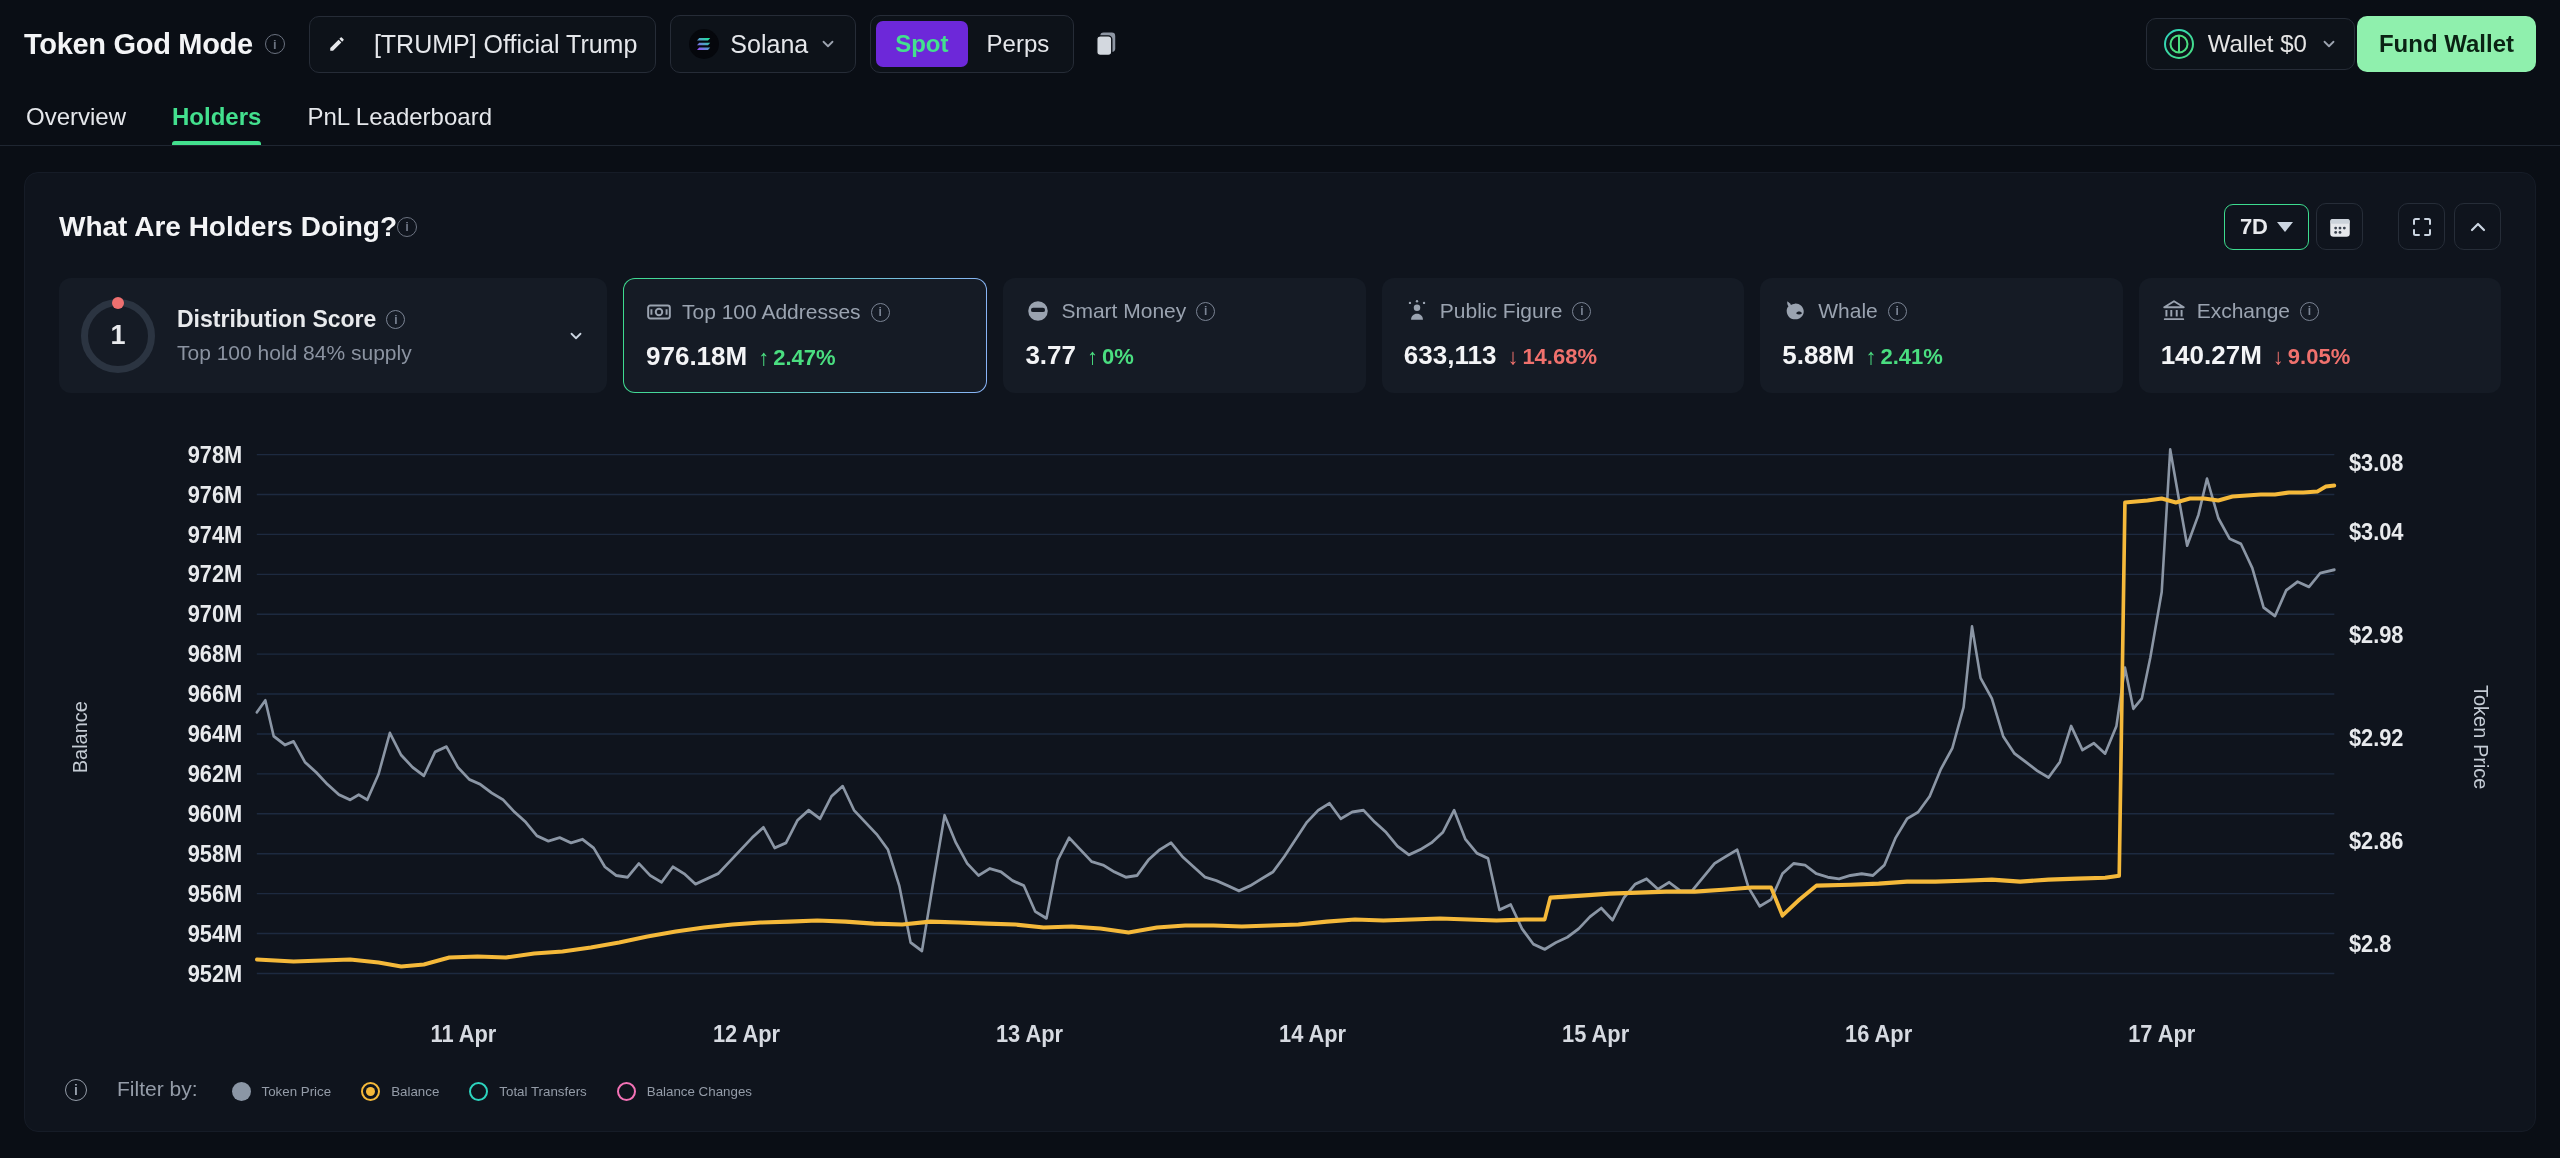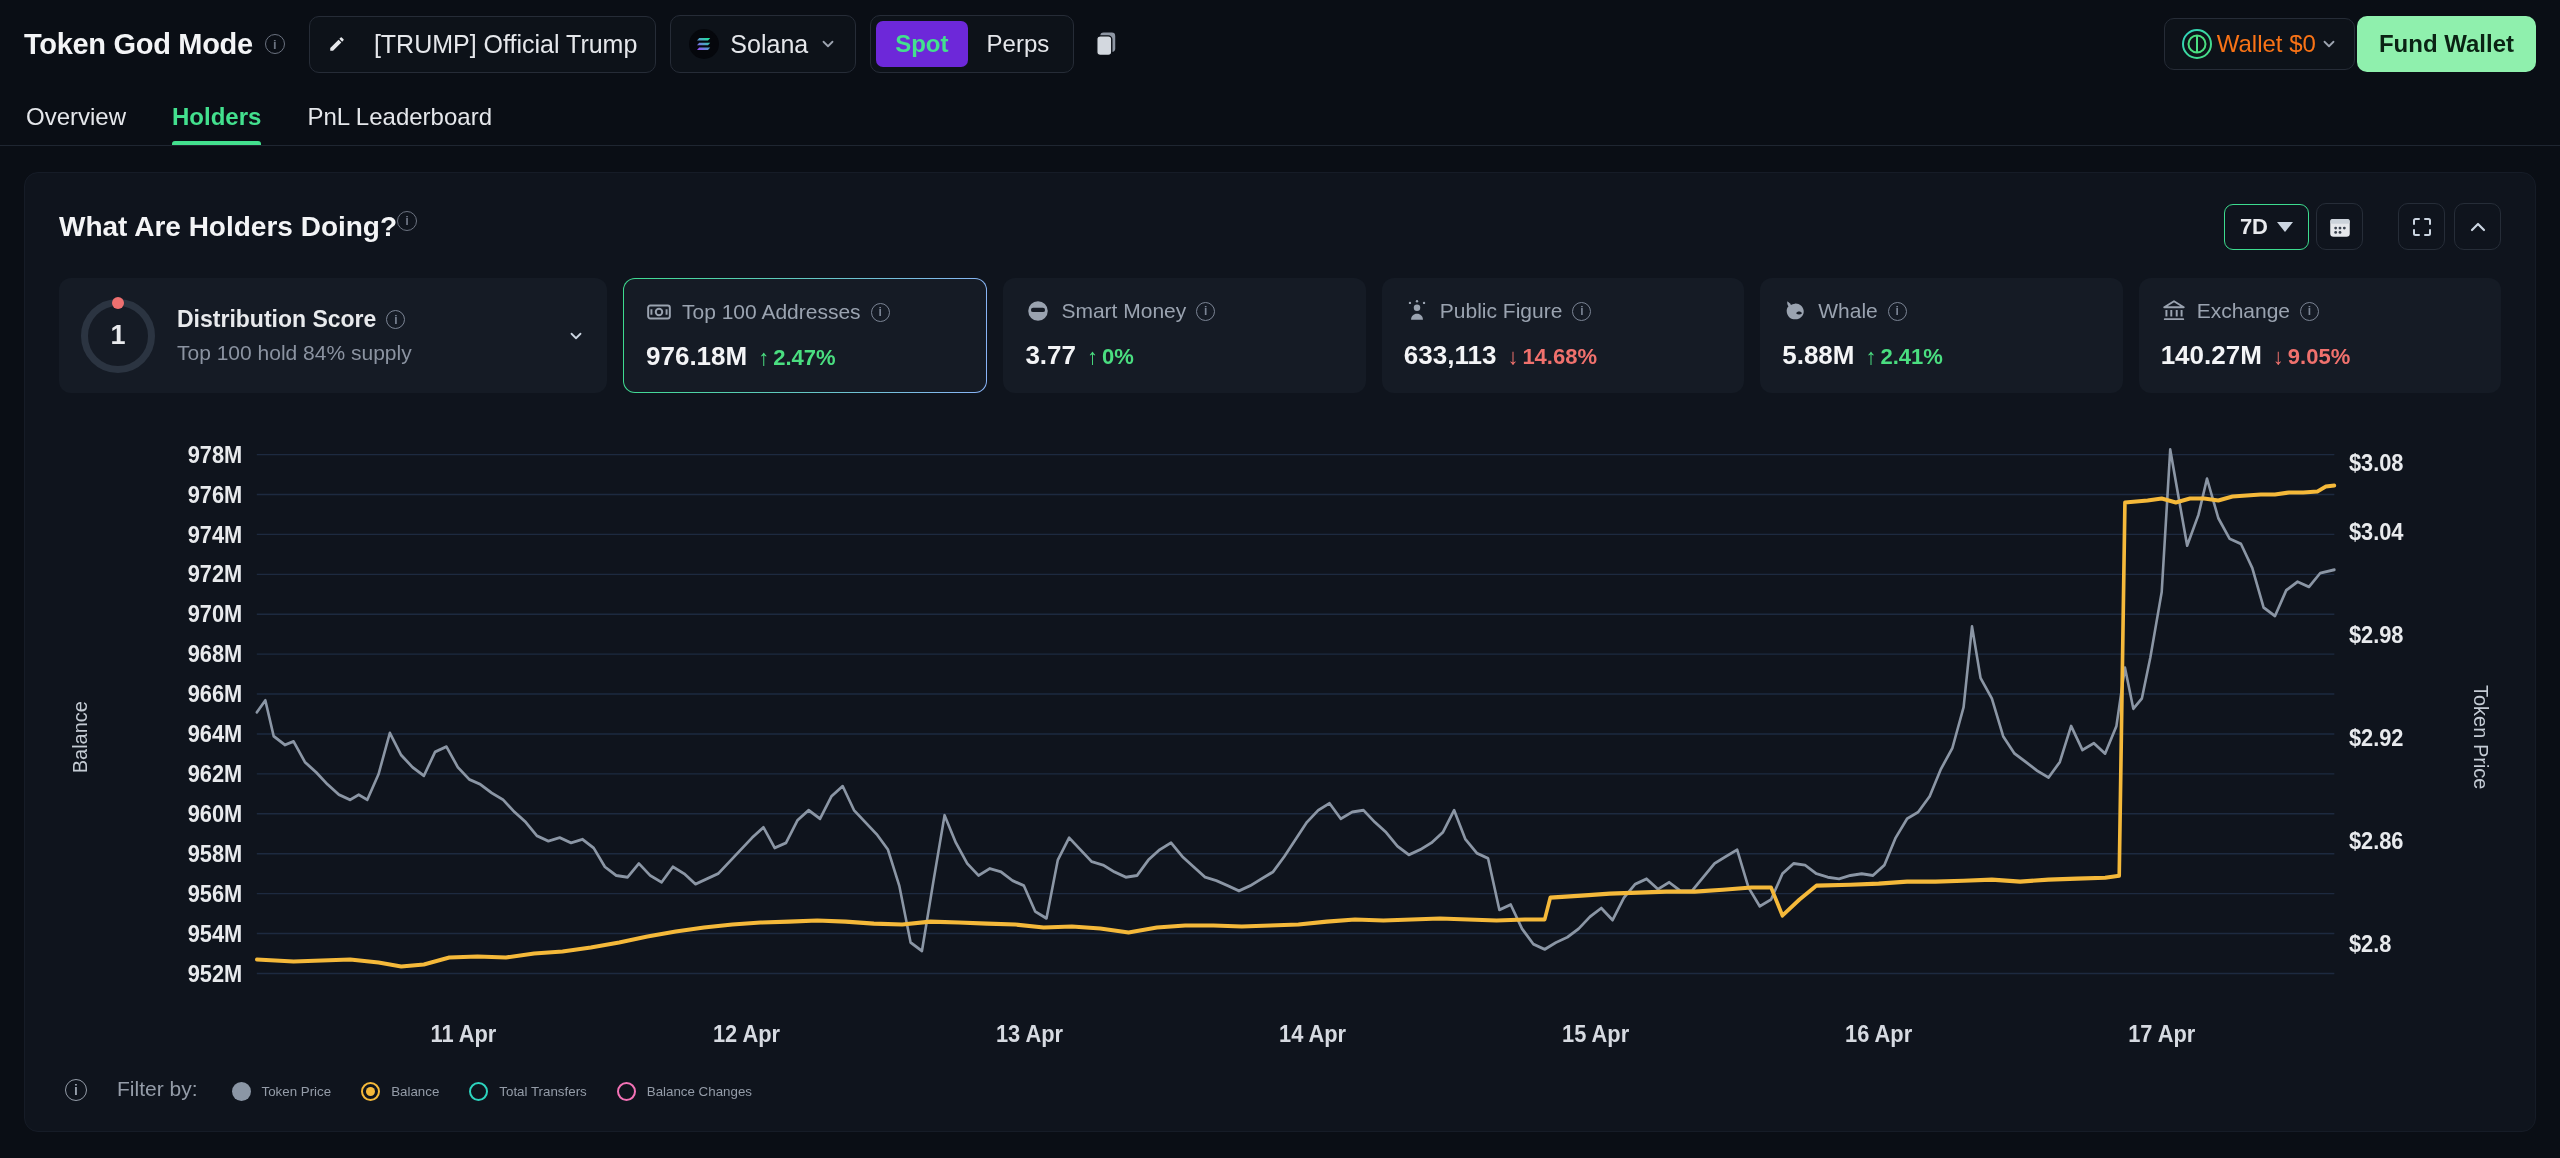--- a/index.html
+++ b/index.html
@@ -13,34 +13,34 @@
   .info { display:inline-flex; align-items:center; justify-content:center; width:20px; height:20px; border:1.5px solid currentColor; border-radius:50%; color:#6b7280; font-size:13px; font-weight:600; flex:none; }
   .info::after { content:"i"; line-height:1; }
   .tb-left .info { margin-left:12px; }
   .pillbox { display:flex; align-items:center; gap:28px; border:1px solid #262c37; background:#0d1219; border-radius:10px; padding:13px 18px; color:#e5e7eb; font-size:25px; }
   .token-select { margin-left:24px; }
   .chain-select { margin-left:14px; gap:11px; }
   .market-tabs { margin-left:14px; display:flex; border:1px solid #262c37; background:#0d1219; border-radius:10px; padding:5px; }
   .market-tabs .mtab { font-size:24px; padding:9px 19px; border-radius:7px; color:#e5e7eb; }
   .market-tabs .mtab.active { background:#6d28d9; color:#43e08e; font-weight:700; }
   .copy-btn { margin-left:18px; display:flex; }
-  .wallet-pill { gap:4px; padding:9px 16px; font-size:24px; color:#f97316; }
+  .wallet-pill { gap:13px; padding:9px 16px; font-size:24px; color:#e5e5e5; }
   .fund-btn { margin-left:2px; background:#8ff0ad; color:#0b2314; font-size:24px; font-weight:700; border-radius:10px; padding:14px 22px; }
   .chev { width:18px; height:18px; }
 
   
   .tabs { display:flex; gap:46px; padding:0 26px; border-bottom:1px solid #1f2631; height:58px; align-items:stretch; }
   .tabs .tab { font-size:24px; color:#e5e7eb; position:relative; display:flex; align-items:center; }
   .tabs .tab.active { color:#43e08e; font-weight:600; }
   .tabs .tab.active::after { content:""; position:absolute; left:0; right:0; bottom:0; height:4px; background:#43e08e; border-radius:3px 3px 0 0; }
 
   
   .card { margin:26px 24px; height:960px; background:#0f141d; border:1px solid #161c27; border-radius:14px; padding:30px 34px 20px; display:flex; flex-direction:column; }
   .card-head { display:flex; align-items:center; justify-content:space-between; margin-bottom:28px; }
-  .head-left { display:flex; }
+  .head-left { display:flex; align-items:center; }
   .section-title { font-size:28px; font-weight:700; color:#f3f4f6; }
   .head-right { display:flex; align-items:center; gap:9px; }
   .range-btn { display:flex; align-items:center; gap:9px; border:1.5px solid #3ddc8f; border-radius:9px; padding:9px 15px; color:#e8eaed; font-size:22px; font-weight:600; }
   .tri-down { width:0; height:0; border-left:8px solid transparent; border-right:8px solid transparent; border-top:10px solid #cbd5e1; }
   .sq-btn { display:flex; align-items:center; justify-content:center; width:47px; height:47px; border:1px solid #262d38; border-radius:10px; }
   .cal-btn { margin-left:-2px; margin-right:26px; }
 
   
   .stats-row { display:flex; gap:16px; margin-bottom:20px; }
   .scard { background:#151b25; border-radius:12px; padding:20px 22px; }

